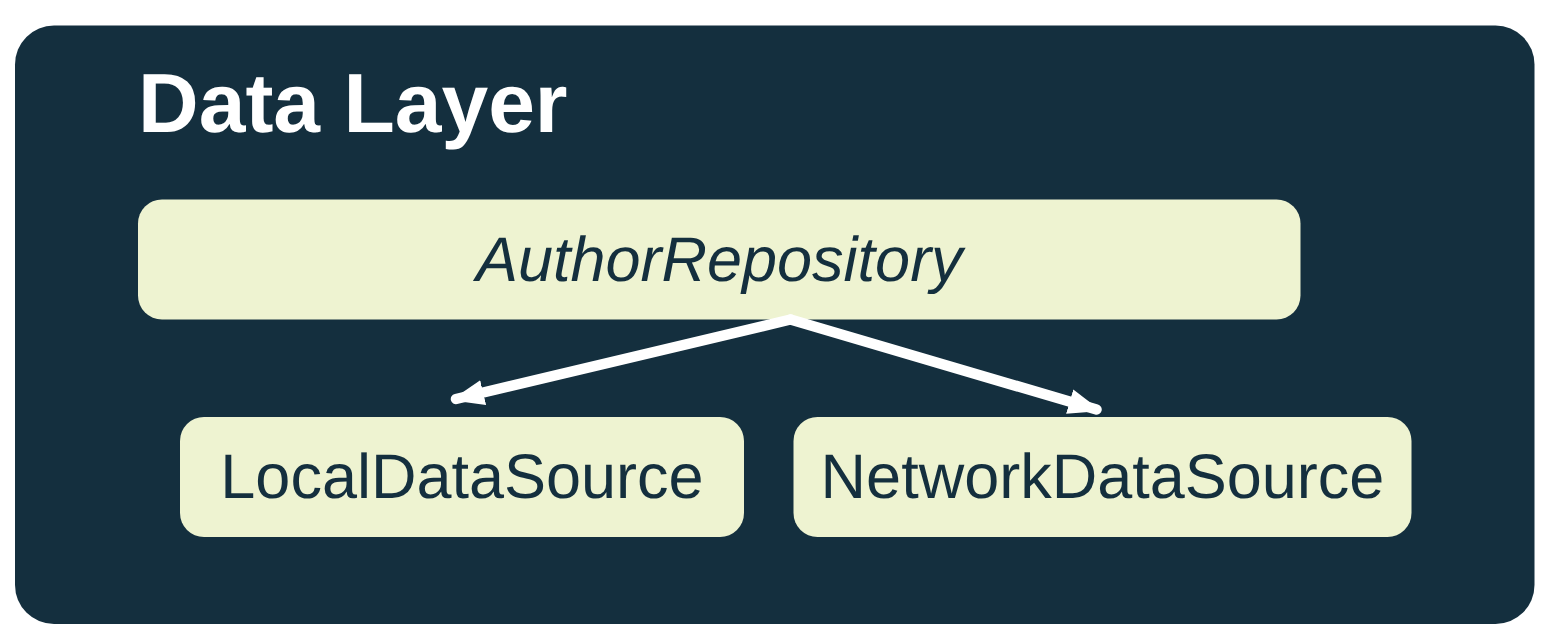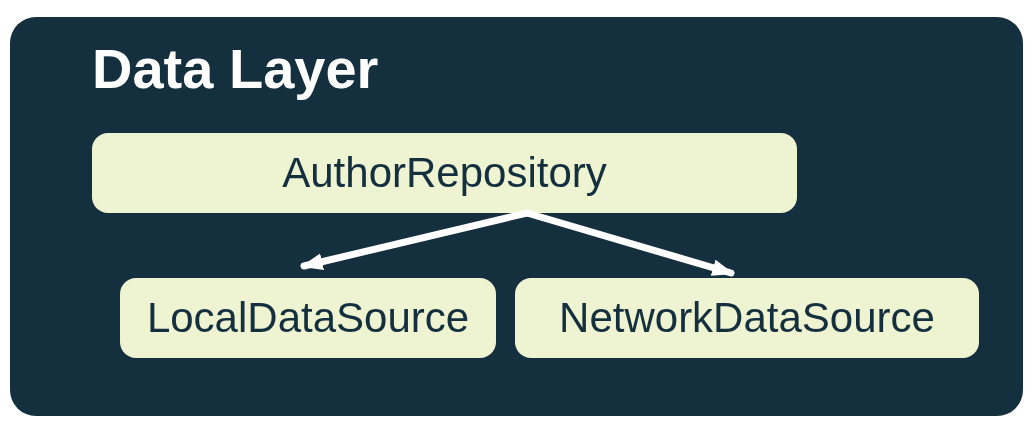--- a/index.html
+++ b/index.html
@@ -33,23 +33,23 @@
   }
   .node{
     position:absolute;
     background:var(--node-background);
     border-radius:16px;
     display:flex;align-items:center;justify-content:center;
     color:var(--node-text);
     font-size:42px;font-weight:400;
     white-space:nowrap;
   }
-  .node-repository{left:82px;top:116px;width:705px;height:80px;}
+  .node-repository{left:82px;top:116px;width:775px;height:80px;font-style:italic;}
   .node-local{left:82px;top:261px;width:376px;height:80px;margin-left:28px;}
-  .node-network{left:505px;top:261px;width:464px;height:80px;}
+  .node-network{left:519px;top:261px;width:412px;height:80px;}
   .arrows{
     position:absolute;left:0;top:0;width:1032px;height:426px;
     pointer-events:none;
   }
   .arrow-line{
     stroke:var(--arrow);
     stroke-width:7;
     stroke-linecap:round;
     fill:none;
   }

